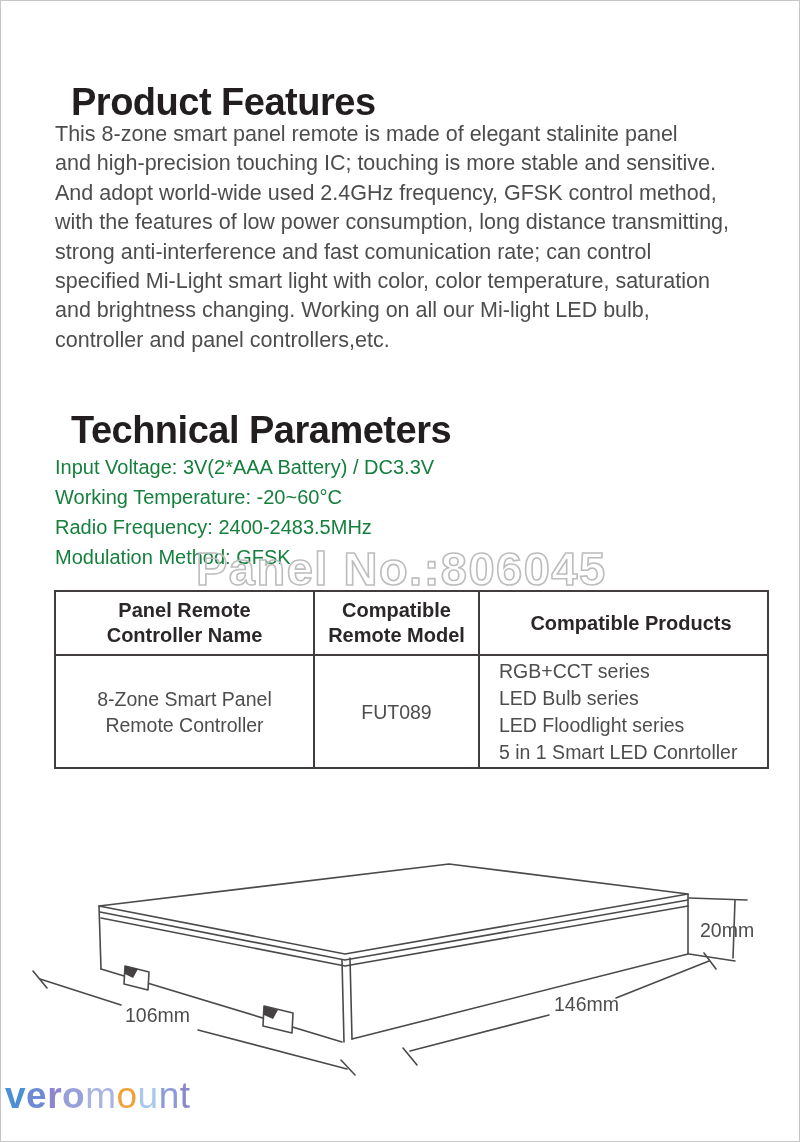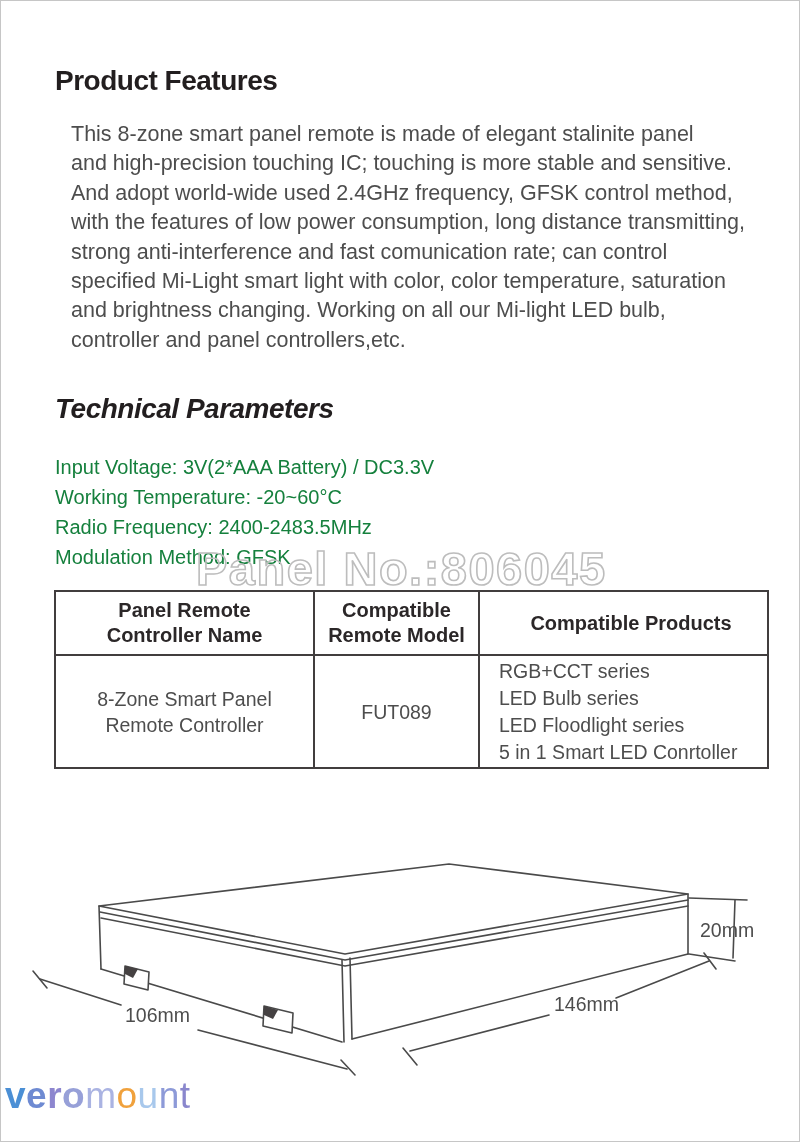--- a/index.html
+++ b/index.html
@@ -8,29 +8,29 @@
     width:800px;height:1142px;
     background:#ffffff;
     border:1px solid #c6c6c6;
     box-sizing:border-box;
     overflow:hidden;
     font-family:"Liberation Sans", sans-serif;
     color:#4d4d4d;
   }
   .ml{white-space:pre-line;}
   h1.sec-title{
-    position:absolute;left:54px;margin:0;
-    font-size:28px;font-weight:bold;color:#221e1f;
+    position:absolute;left:54px;margin:16px;
+    font-size:38px;font-weight:bold;color:#221e1f;
     letter-spacing:-0.5px;
   }
   #features-title{top:64px;}
-  #tech-title{top:392px;font-style:italic;}
+  #tech-title{top:392px;}
   #features-body{
     position:absolute;left:54px;top:119px;width:706px;
-    font-size:21.5px;line-height:29.4px;color:#4d4d4d;margin-left:16px;
+    font-size:21.5px;line-height:29.4px;color:#4d4d4d;
   }
   .params{
     position:absolute;top:451px;
     font-size:20px;line-height:30px;color:#15803d;
   }
   #params-left{left:54px;width:420px;}
   #params-right{left:484px;width:280px;}
   #watermark{
     position:absolute;left:195px;top:540px;
     font-size:47px;letter-spacing:1.5px;font-weight:bold;

